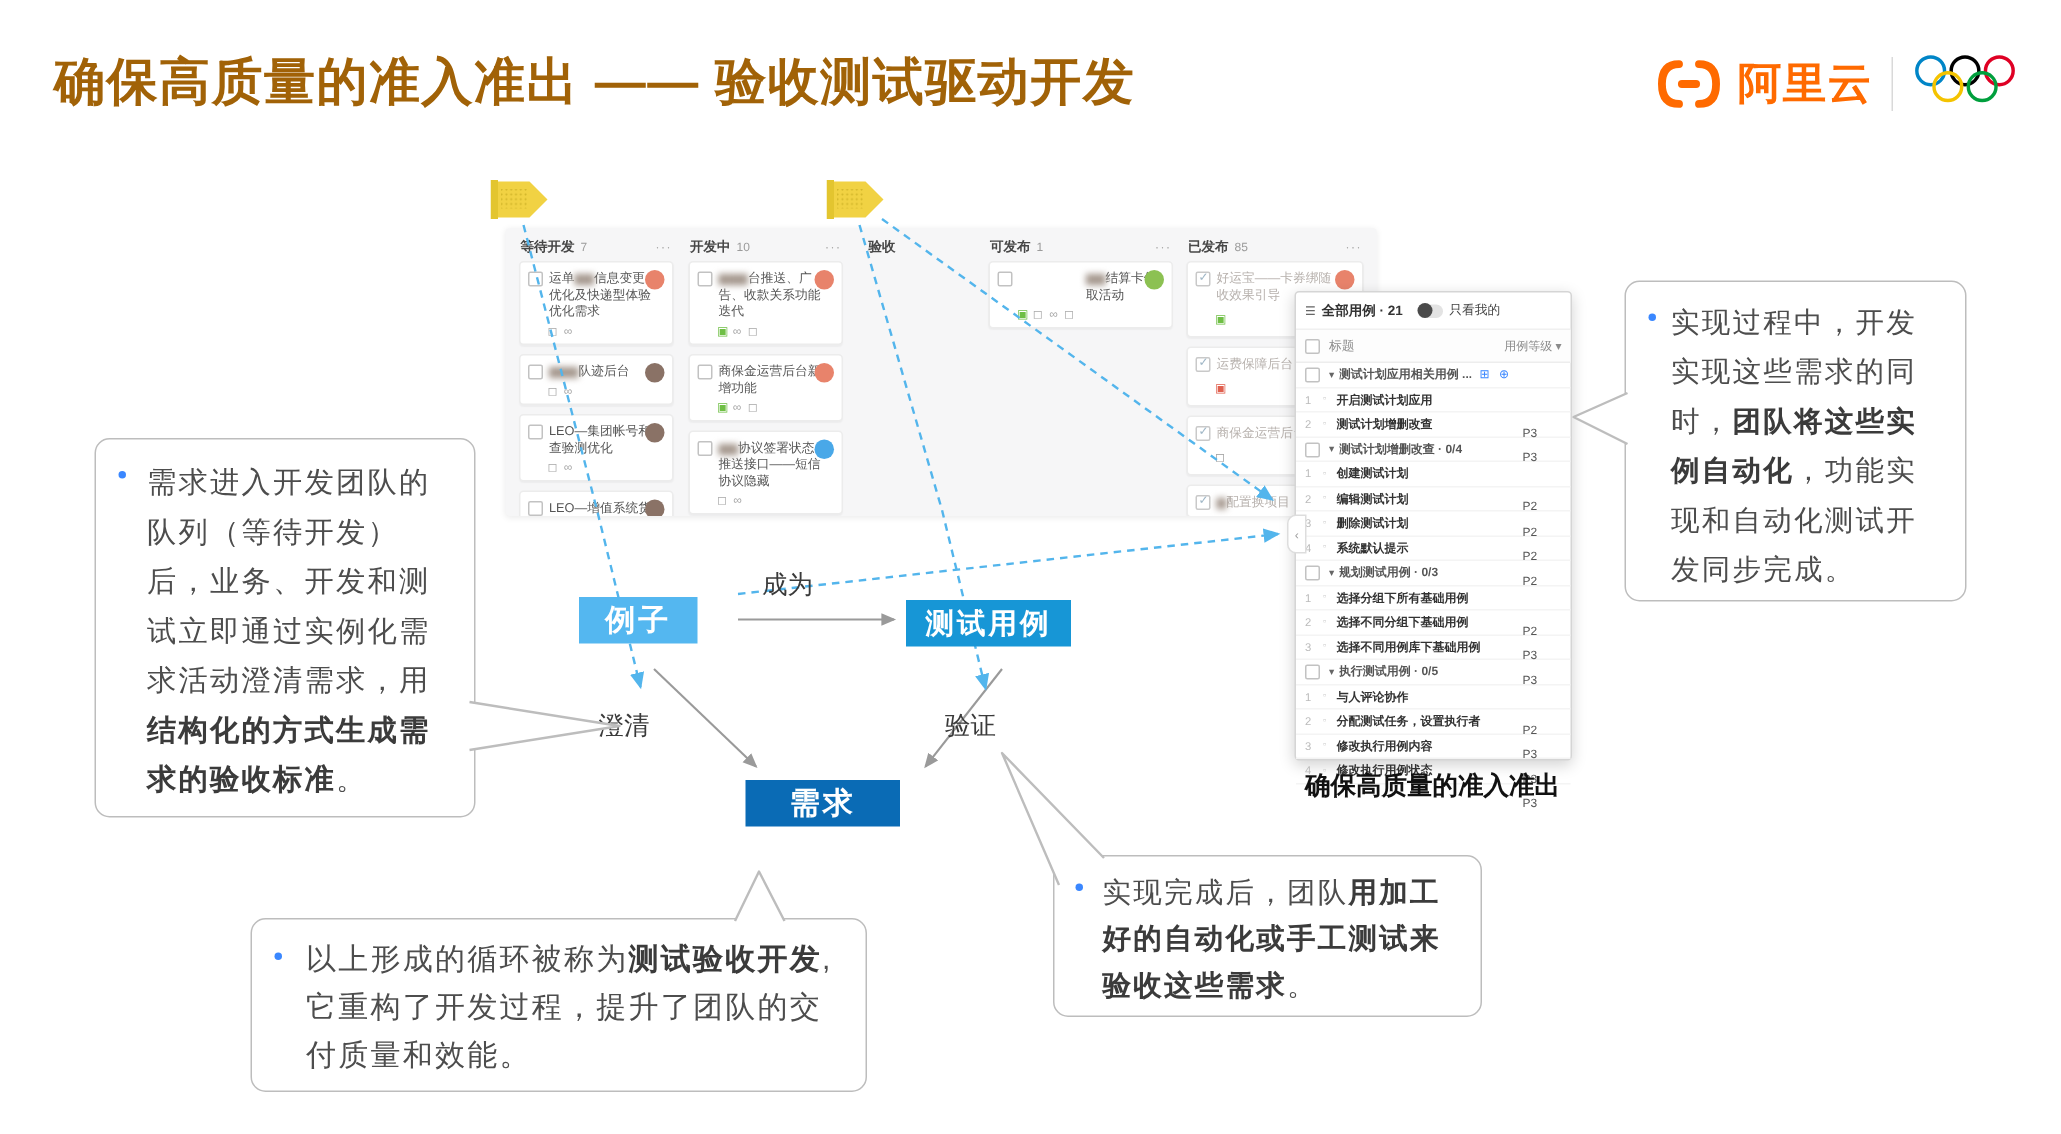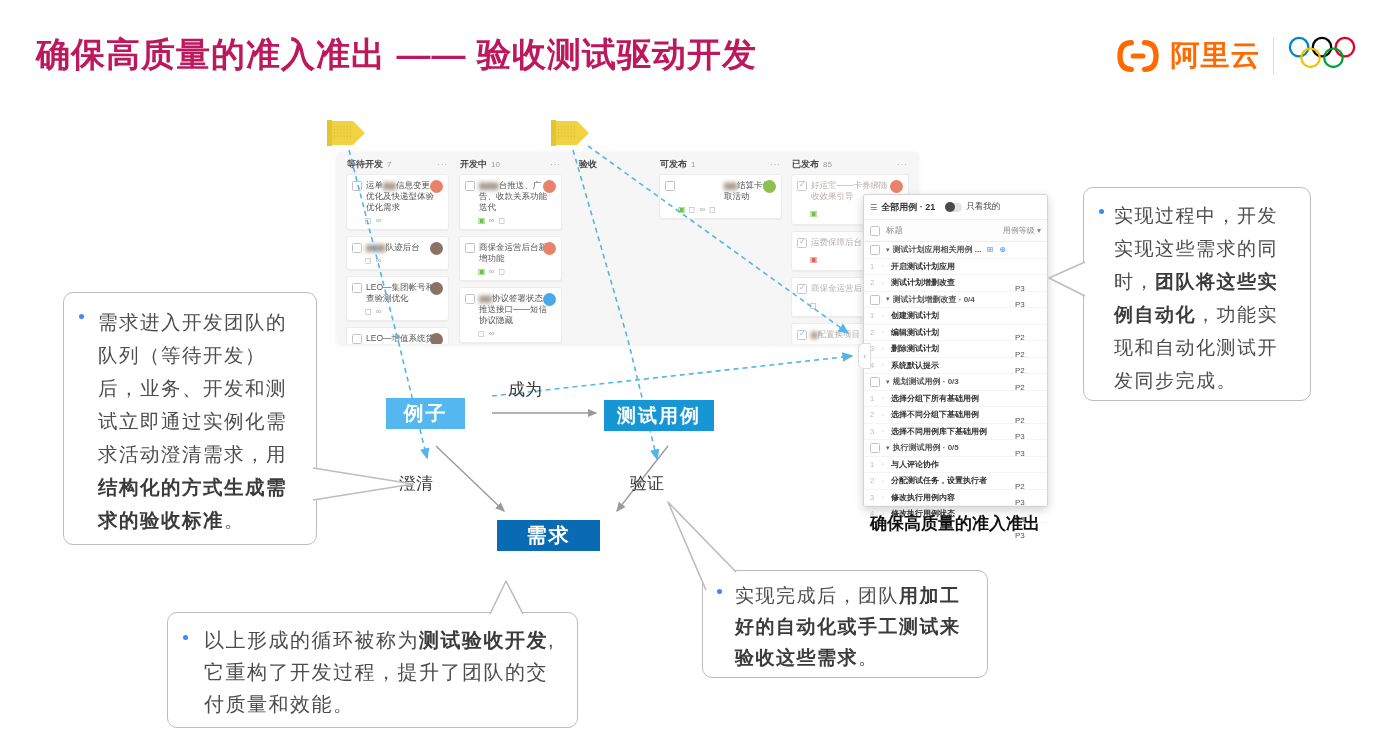--- a/index.html
+++ b/index.html
@@ -1,22 +1,22 @@
 <!DOCTYPE html>
 <html><head>
 <meta charset="utf-8">
 <style>
   html,body{margin:0;padding:0;background:#fff;}
   body{width:1374px;height:756px;position:relative;overflow:hidden;
        font-family:"Liberation Sans","DejaVu Sans",sans-serif;color:#333;}
   .abs{position:absolute;}
 
   
-  .page-title{left:36px;top:32px;font-size:34px;font-weight:700;color:#be185d;letter-spacing:1px;}
-  .brand{right:14px;top:34px;width:250px;}
+  .page-title{left:36px;top:32px;font-size:34px;font-weight:700;color:#a16207;letter-spacing:1px;}
+  .brand{right:26px;top:34px;width:250px;}
   .brand-row{display:flex;align-items:center;justify-content:center;gap:8px;}
   .brand-name{font-size:29px;font-weight:700;color:#FF6A00;letter-spacing:1px;}
   .brand-divider{width:1px;height:36px;background:#d9d9d9;margin:0 4px;}
   .brand-tagline{margin-top:7px;text-align:center;font-size:13px;color:#3a3a3a;letter-spacing:4.5px;font-weight:500;white-space:nowrap;}
 
   
   .board{left:337px;top:152px;width:581px;height:192px;background:#F6F6F7;border-radius:3px;
          box-shadow:0 1px 4px rgba(0,0,0,.08);overflow:hidden;z-index:1;}
   .kcol{position:absolute;top:0;height:192px;overflow:hidden;}
   .kcol1{left:8px;width:105px;}  .kcol2{left:121px;width:105px;}

